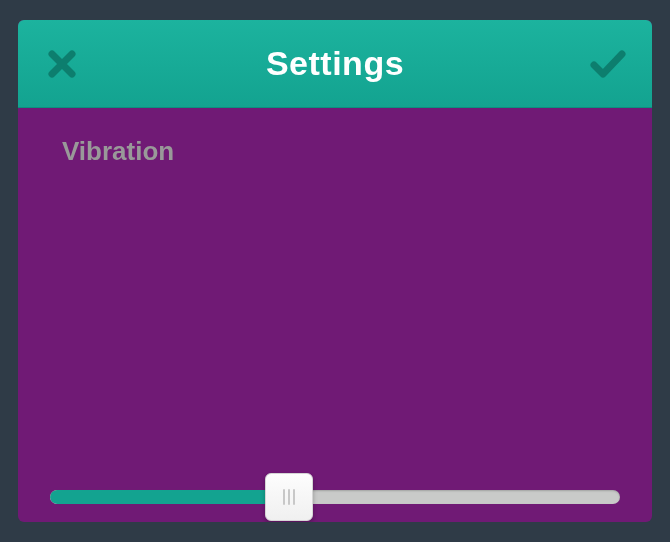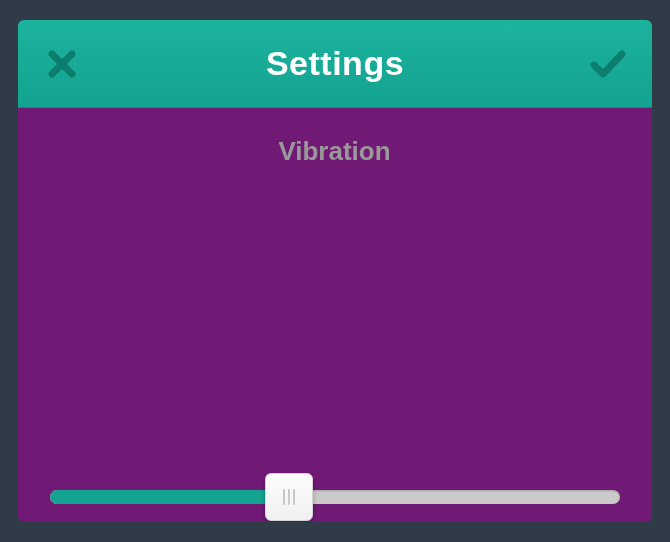--- a/index.html
+++ b/index.html
@@ -36,23 +36,22 @@
   .icon-btn {
     width: 36px;
     height: 36px;
     display: flex;
     align-items: center;
     justify-content: center;
     cursor: pointer;
   }
   .icon-btn svg { display: block; }
   .content {
-    padding: 28px 32px 0 25px;
+    padding: 28px 32px 0 38px;
     flex: 1;
-    text-align: center;
   }
   .section-label {
     color: #999;
     font-size: 26px;
     font-weight: 700;
     margin-bottom: 16px;
     padding-left: 6px;
   }
   .list {
     background: #fff;

